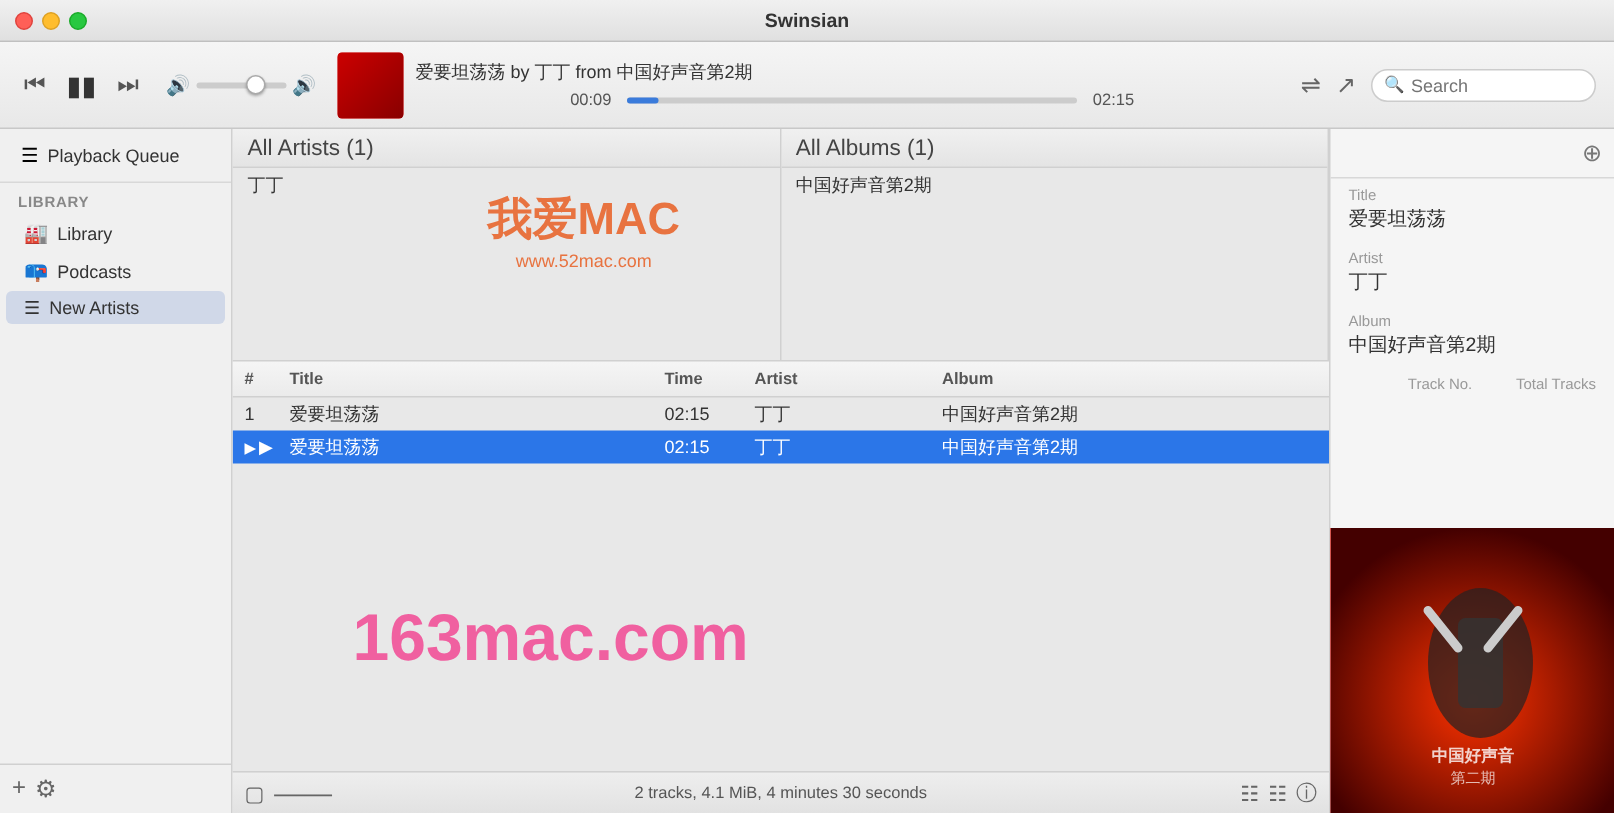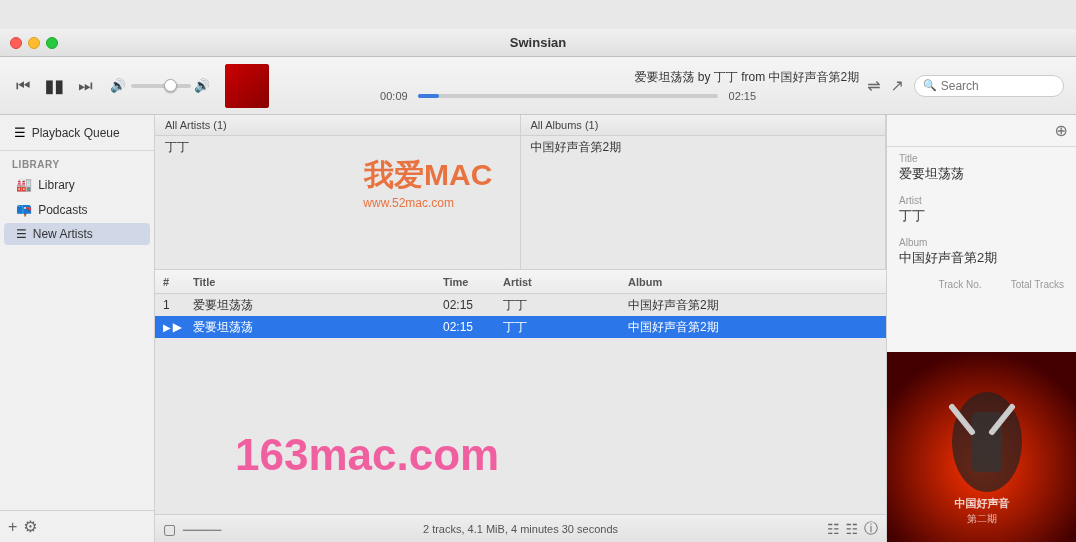--- a/index.html
+++ b/index.html
@@ -16,21 +16,20 @@
     
     .title-bar {
       background: linear-gradient(to bottom, #f0f0f0, #e0e0e0);
       height: 28px;
       display: flex;
       align-items: center;
       justify-content: center;
       position: relative;
       border-bottom: 1px solid #c0c0c0;
       flex-shrink: 0;
-      margin-top: 29px;
     }
     .title-bar-buttons {
       position: absolute;
       left: 10px;
       display: flex;
       gap: 6px;
       align-items: center;
     }
     .title-btn {
       width: 12px;
@@ -119,21 +118,21 @@
     .album-art-mini {
       width: 100%;
       height: 100%;
       background: linear-gradient(135deg, #cc0000, #880000);
       position: relative;
     }
     .track-info-section {
       flex: 1;
       display: flex;
       flex-direction: column;
-      align-items: flex-end;
+      align-items: flex-start;
       gap: 4px;
     }
     .track-title-bar {
       font-size: 12px;
       color: #333;
       font-weight: 500;
     }
     .progress-section {
       display: flex;
       align-items: center;
@@ -286,21 +285,21 @@
       flex: 1;
       border-right: 1px solid #d0d0d0;
       display: flex;
       flex-direction: column;
       overflow: hidden;
     }
     .browser-pane:last-child { border-right: none; }
     .pane-header {
       background: linear-gradient(to bottom, #f0f0f0, #e4e4e4);
       padding: 4px 10px;
-      font-size: 11px;
+      font-size: 15px;
       color: #444;
       border-bottom: 1px solid #d0d0d0;
       flex-shrink: 0;
     }
     .pane-item {
       padding: 3px 10px;
       font-size: 12px;
       color: #333;
       cursor: pointer;
     }
@@ -542,21 +541,21 @@
       <div class="browser-pane">
         <div class="pane-header">All Artists (1)</div>
         <div class="pane-item">丁丁</div>
       </div>
       <div class="browser-pane">
         <div class="pane-header">All Albums (1)</div>
         <div class="pane-item">中国好声音第2期</div>
       </div>
 
       <div style="position:absolute; left:170px; top:40px; z-index:10; pointer-events:none;">
-        <div style="font-size:30px;font-weight:900;color:#e87340;font-family:Arial,sans-serif;text-align:center;margin-left:39px;">我爱MAC</div>
+        <div style="font-size:30px;font-weight:900;color:#e87340;font-family:Arial,sans-serif;text-align:center;">我爱MAC</div>
         <div style="font-size:12px;color:#e87340;font-family:Arial,sans-serif;text-align:center;">www.52mac.com</div>
       </div>
     </div>
 
     <div class="track-list-area" style="position:relative;">
       <div class="track-list-header">
         <span class="col-num">#</span>
         <span class="col-title">Title</span>
         <span class="col-time">Time</span>
         <span class="col-artist">Artist</span>

